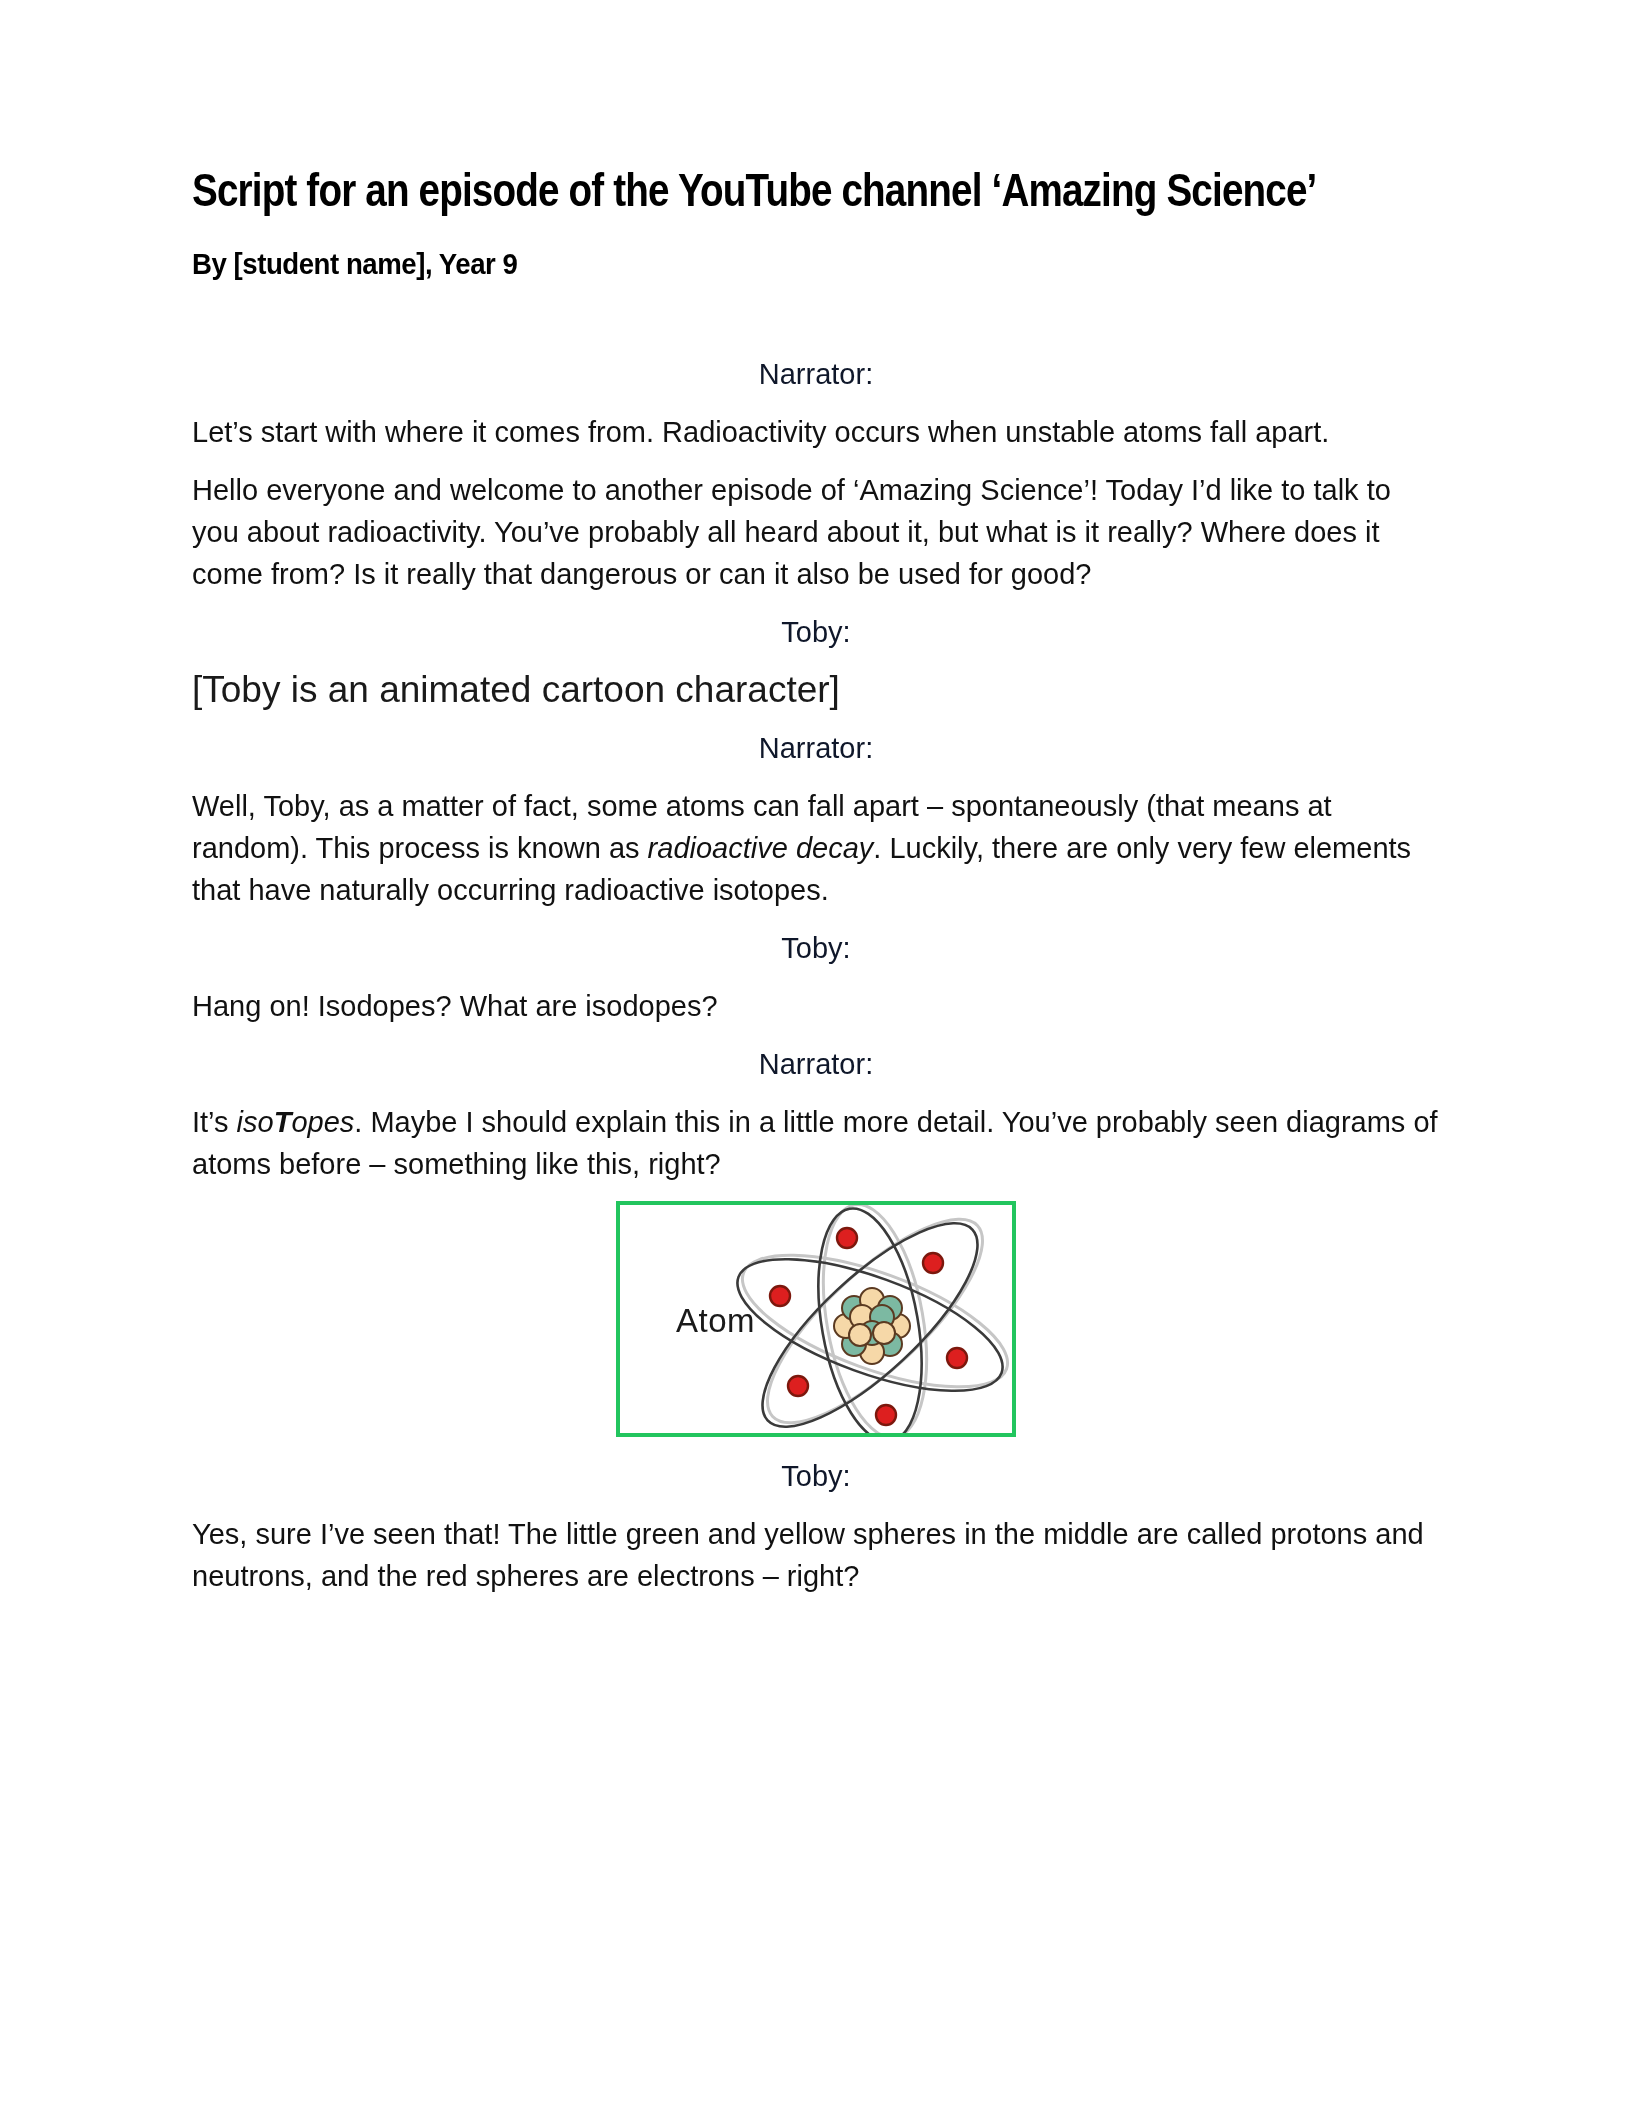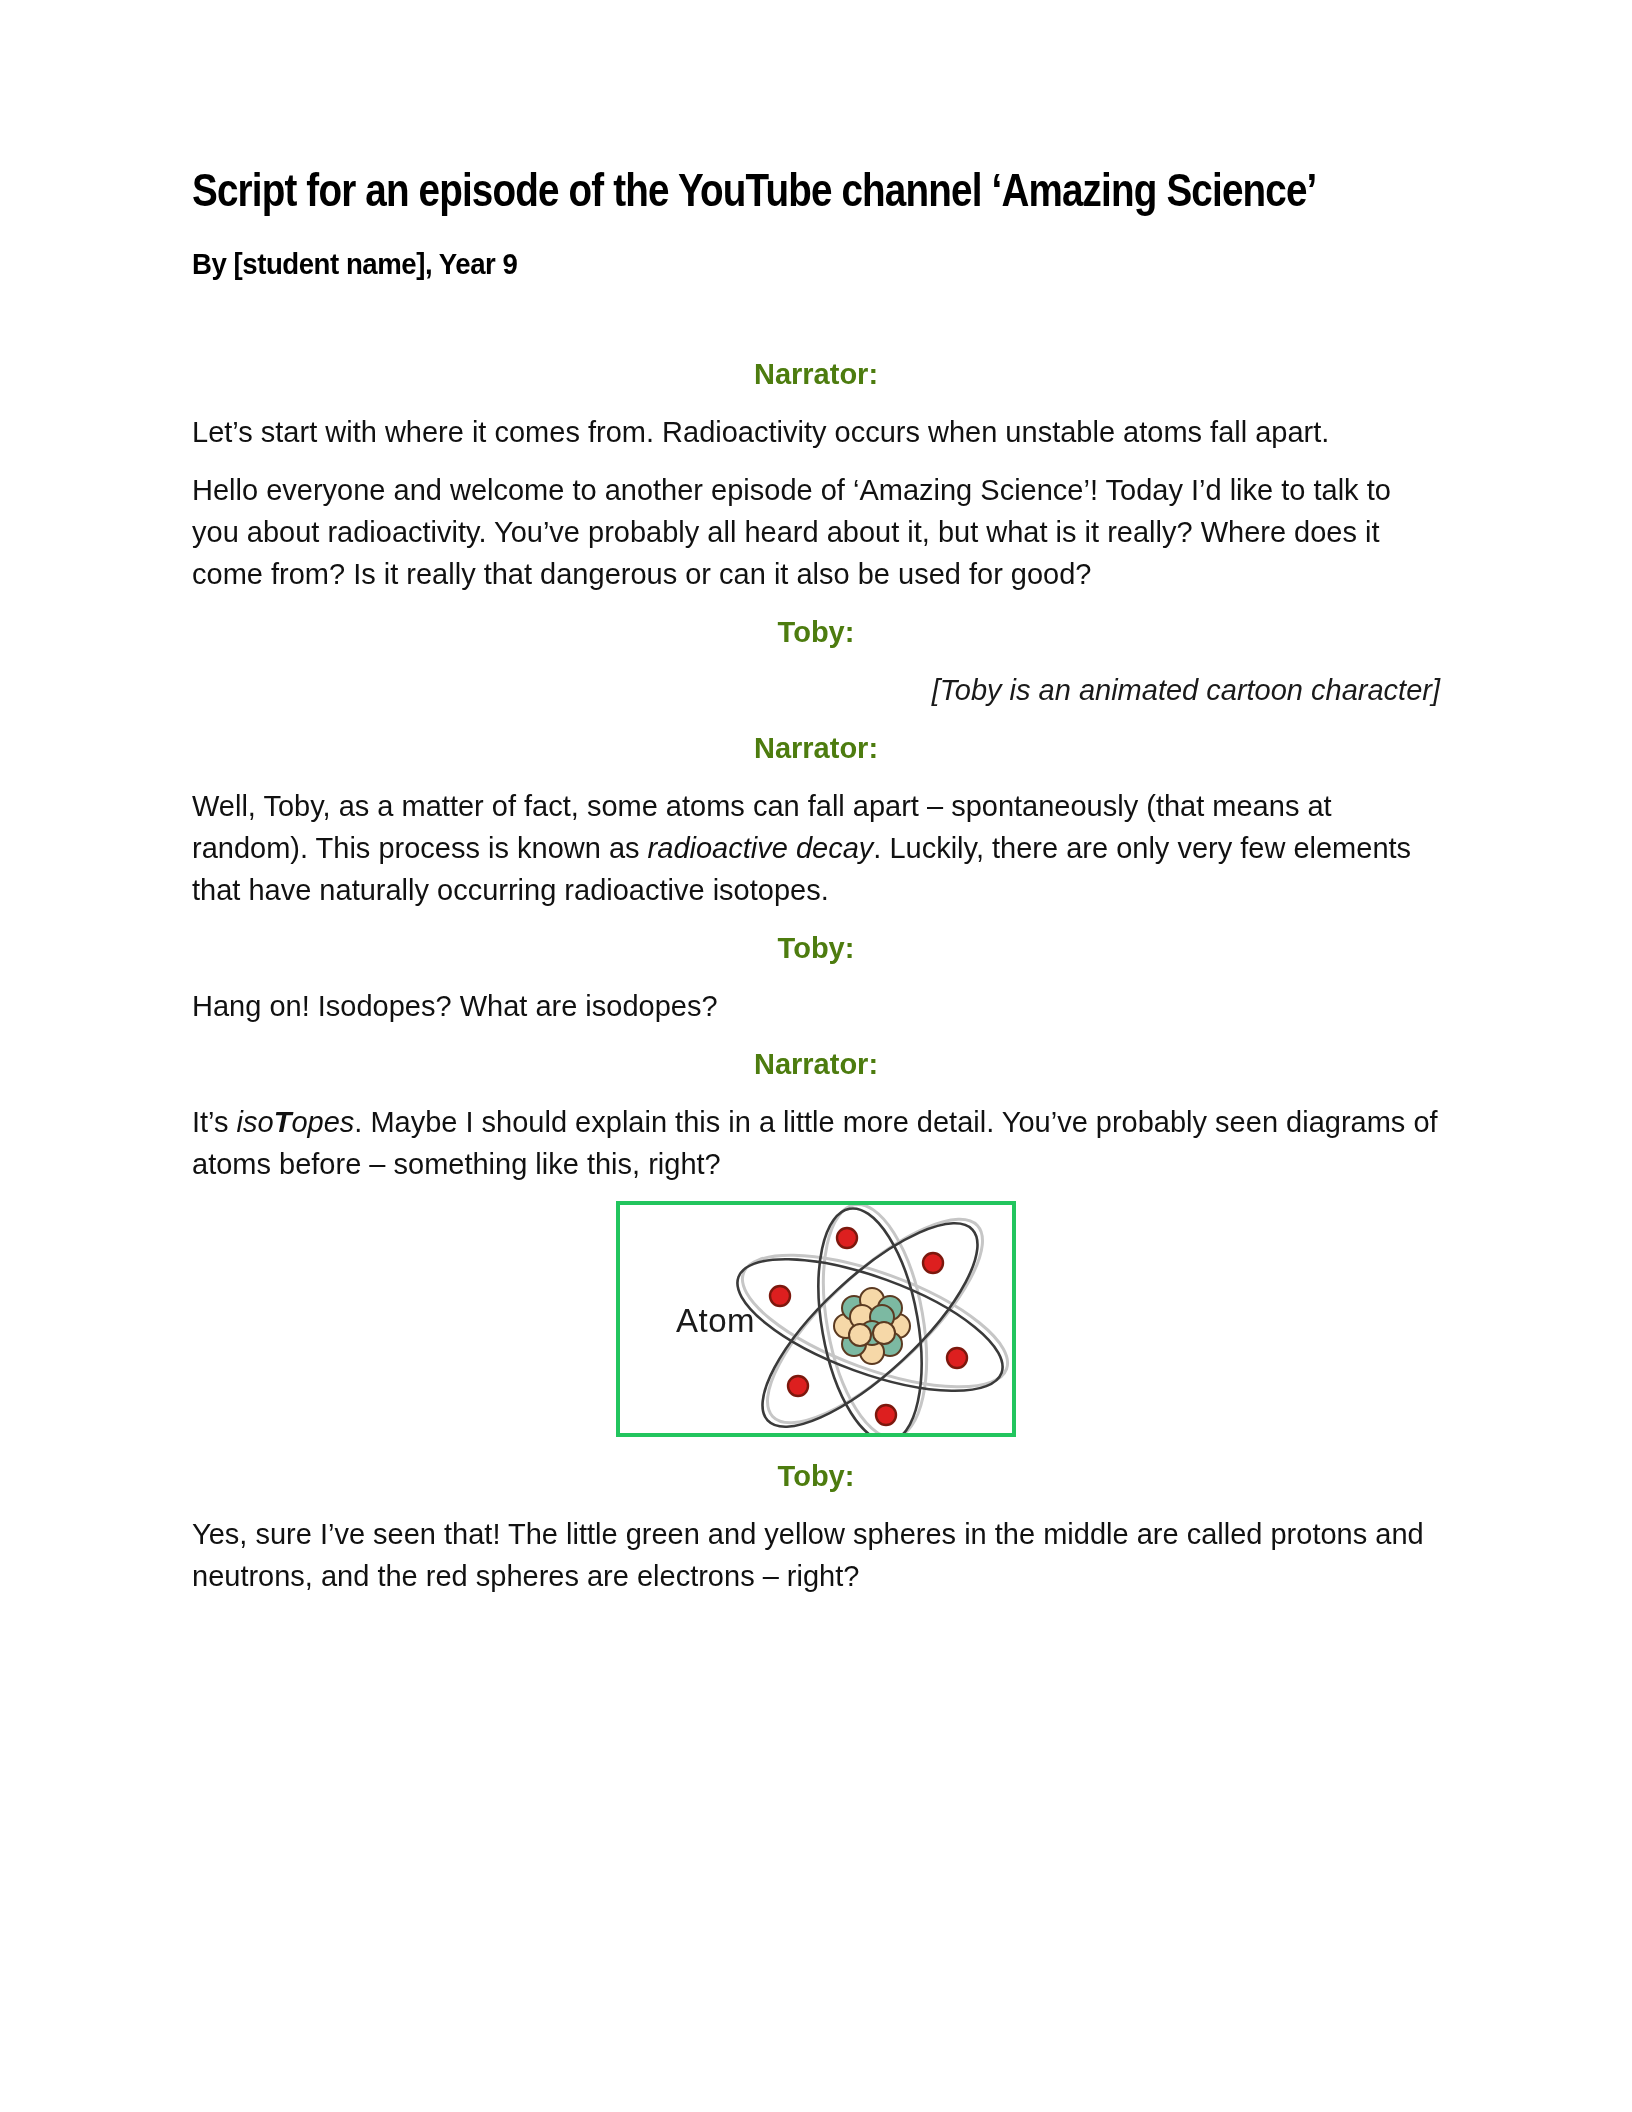--- a/index.html
+++ b/index.html
@@ -35,30 +35,29 @@
     line-height: 1.3;
     letter-spacing: -0.5px;
     transform: scaleX(0.92);
     transform-origin: left center;
     color: #000000;
     margin-bottom: 70px;
   }
   .speaker {
     font-size: 29px;
     line-height: 42px;
-    font-weight: bold;
+    font-weight: normal;
     text-align: center;
-    color: #4d7c0f;
+    color: #0f172a;
     margin-bottom: 16px;
   }
   .stage-direction {
-    font-size: 29px;
+    font-size: 37px;
     line-height: 42px;
-    font-style: italic;
-    text-align: right;
+    text-align: left;
     margin-bottom: 16px;
   }
   .para {
     font-size: 29px;
     line-height: 42px;
     text-align: left;
     margin-bottom: 16px;
     color: #111111;
   }
   .para .it { font-style: italic; }

